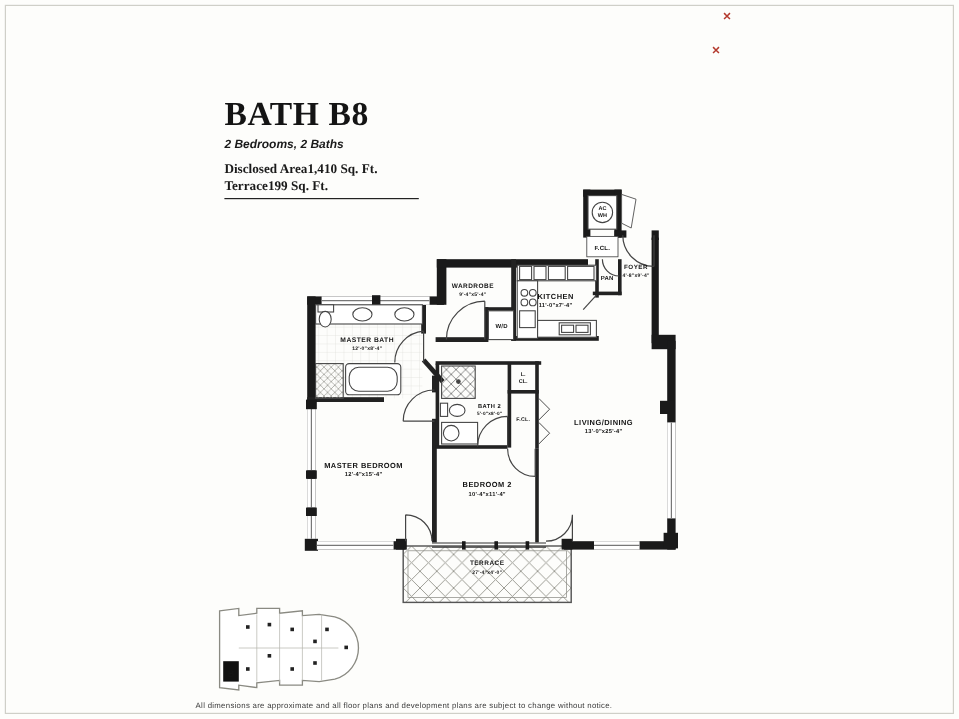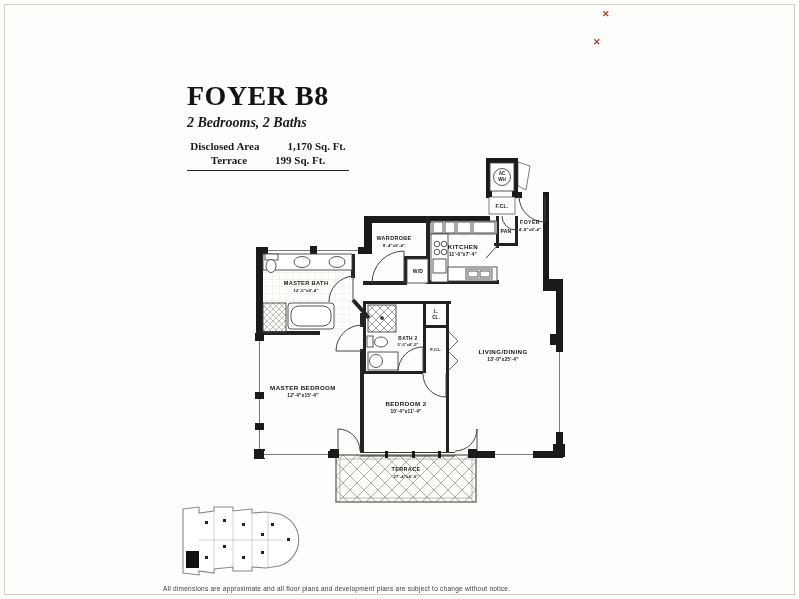--- a/index.html
+++ b/index.html
@@ -3,25 +3,25 @@
 <meta charset="utf-8">
 <style>
   html,body{margin:0;padding:0;background:#ffffff;}
   .page{position:relative;width:799px;height:599px;background:#fdfdfb;overflow:hidden;
         font-family:"Liberation Sans",sans-serif;}
   .scan-edge{position:absolute;inset:4px;border:1px solid #cfcfc8;pointer-events:none;}
   
   .title-block{position:absolute;left:187px;top:80px;width:172px;color:#1c1c1c;}
   .title-block h1{margin:0;font-family:"Liberation Serif",serif;font-weight:bold;
                   font-size:28px;letter-spacing:.5px;color:#141414;}
-  .subtitle{font-family:Liberation Serif, serif;font-style:italic;font-weight:bold;
-            font-size:14px;margin-top:3px;color:#1a1a1a;}
+  .subtitle{font-family:Liberation Sans, sans-serif;font-style:italic;font-weight:bold;
+            font-size:10px;margin-top:3px;color:#1a1a1a;}
   .stats{margin-top:8px;width:162px;font-family:"Liberation Serif",serif;
          font-weight:bold;font-size:11px;color:#1a1a1a;}
-  .stats .row{display:flex;justify-content:center;line-height:14px;gap:28px;}
+  .stats .row{display:flex;justify-content:flex-start;line-height:14px;}
   .stats .rule{border-top:1.6px solid #222;margin:3px 0 3px 0;}
   
   .redx{position:absolute;color:#b43a2e;font-size:9px;font-weight:bold;line-height:9px;}
   
   .disclaimer{position:absolute;left:163px;top:585px;font-size:6.5px;color:#3a3a3a;
               letter-spacing:.25px;}
   
   svg{position:absolute;left:0;top:0;}
   text{font-family:"Liberation Sans",sans-serif;fill:#141414;}
   .room-name{font-size:6.2px;font-weight:bold;letter-spacing:.4px;}
@@ -32,26 +32,26 @@
 </head>
 <body>
 
 <div class="page">
   <div class="scan-edge"></div>
 
   <div class="redx" style="left:602px;top:10px;">✕</div>
   <div class="redx" style="left:593px;top:38px;">✕</div>
 
   <div class="title-block">
-    <h1>FOYER B8</h1>
+    <h1>BATH B8</h1>
     <div class="subtitle">2 Bedrooms, 2 Baths</div>
     <div class="stats">
       <div class="row">
         <span>Disclosed Area</span>
-        <span>1,170 Sq. Ft.</span>
+        <span>1,410 Sq. Ft.</span>
       </div>
       <div class="row">
         <span>Terrace</span>
         <span>199 Sq. Ft.</span>
       </div>
       <div class="rule"></div>
     </div>
   </div>
 
   <svg width="799" height="599" viewBox="0 0 799 599">

